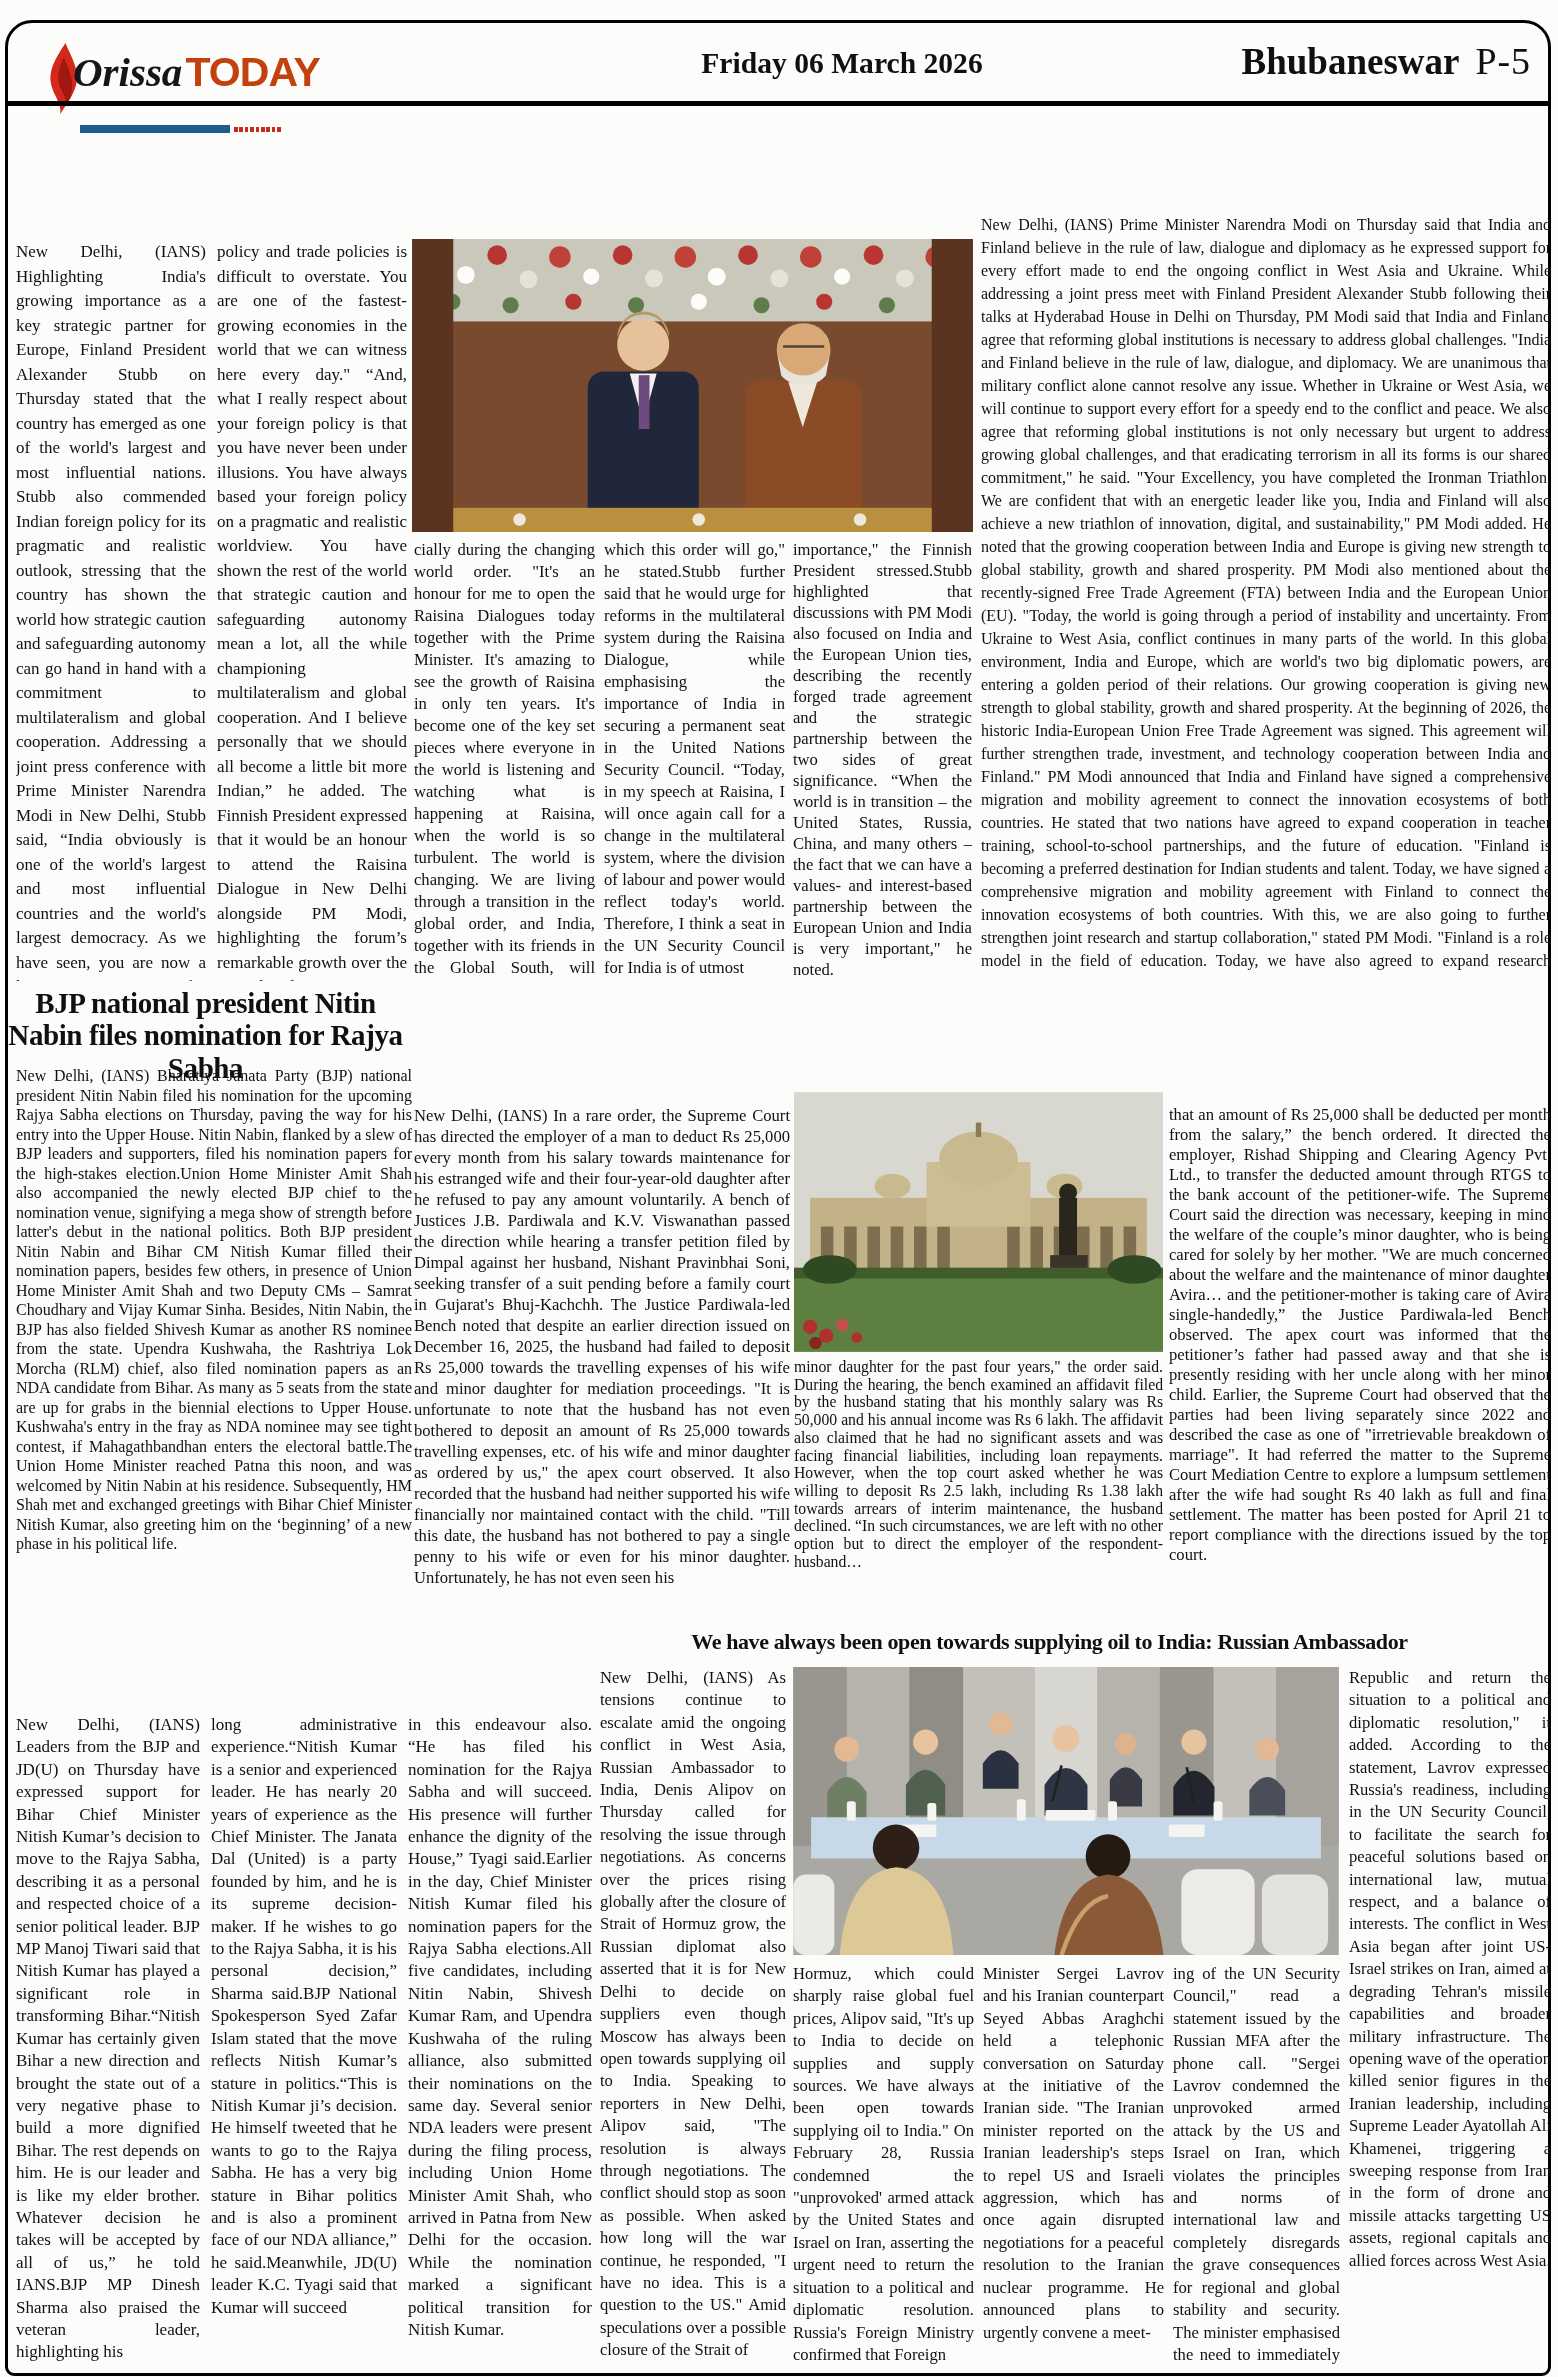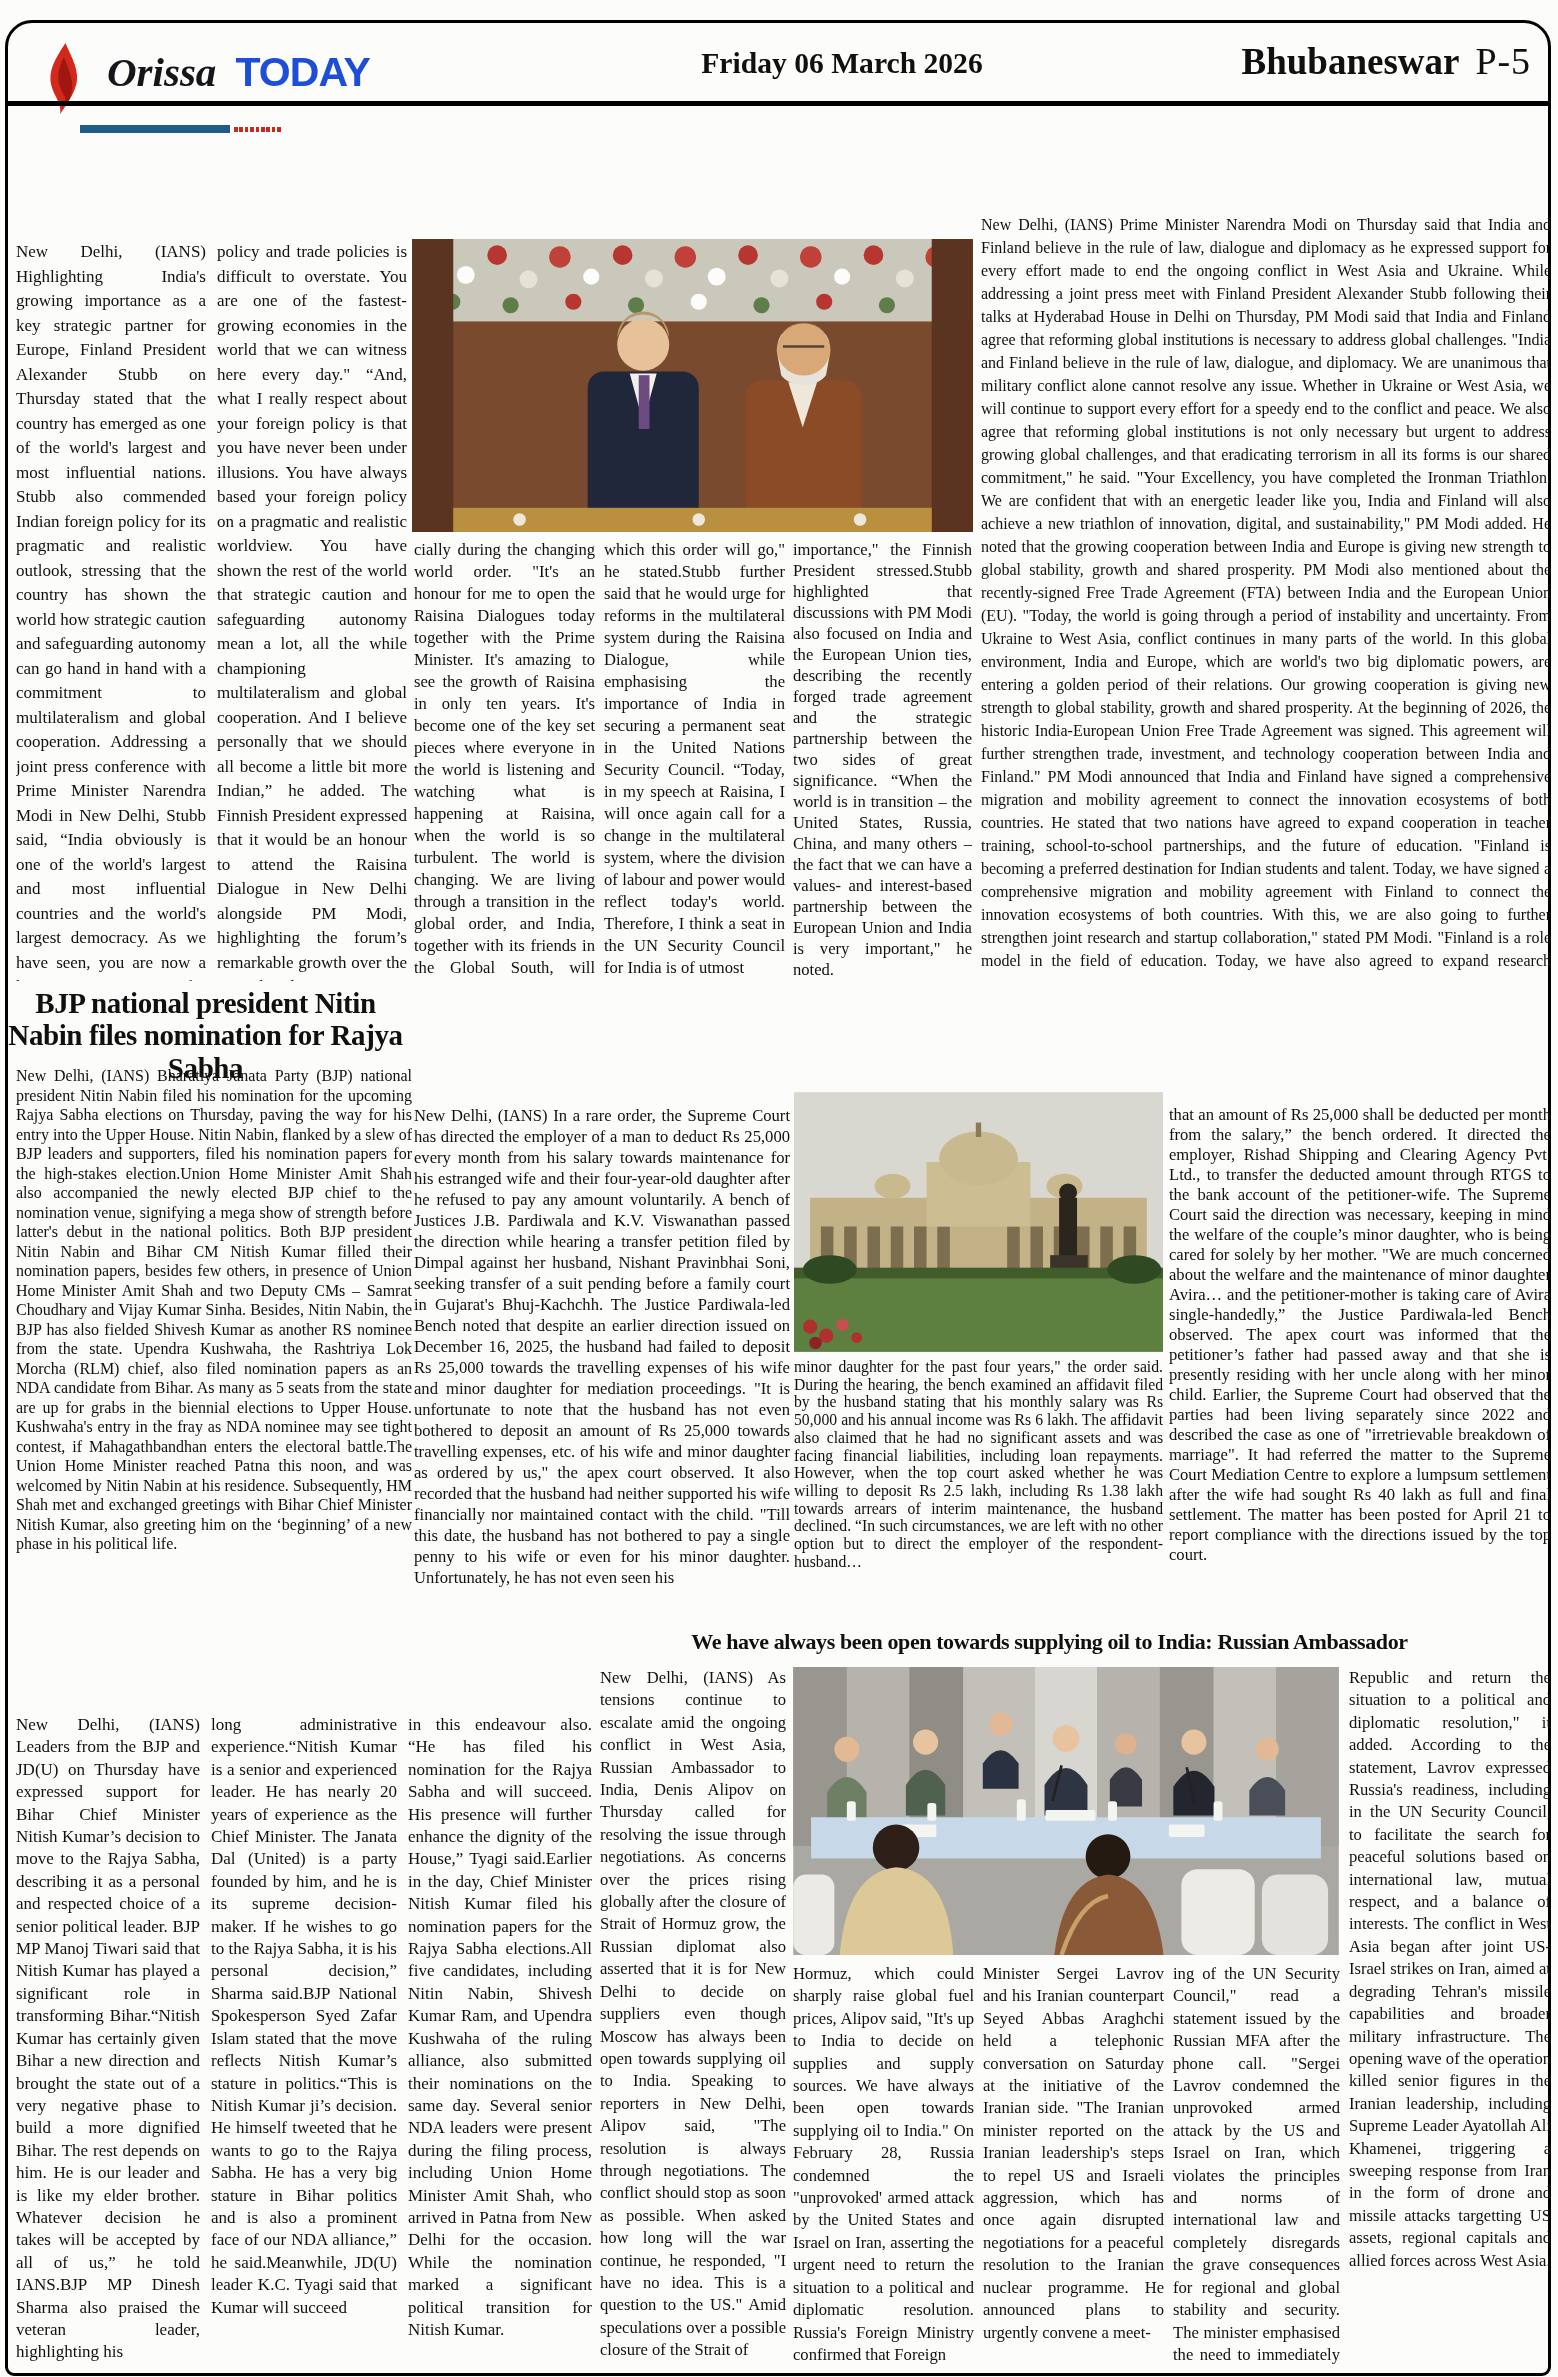--- a/index.html
+++ b/index.html
@@ -5,24 +5,24 @@
   html,body{margin:0;padding:0;background:#d8d8d4;}
   .page{position:relative;width:1558px;height:2377px;background:#fcfcfa;color:#101010;
         font-family:"Liberation Serif","DejaVu Serif",serif;overflow:hidden;}
   .abs{position:absolute;}
   .frame{position:absolute;left:5.4px;top:19.7px;width:1540px;height:2350px;
          border:3.6px solid #000;border-radius:27px 27px 9px 9px;pointer-events:none;}
   .hrule{position:absolute;left:7.2px;width:1544px;height:5.4px;background:#000;}
   .hl{font-weight:bold;text-align:center;line-height:1.12;letter-spacing:-0.4px;
       font-family:"Liberation Serif","DejaVu Serif",serif;}
   .col{overflow:hidden;text-align:justify;}
-  .brand{display:flex;align-items:flex-end;gap:19px;margin-left:34px;}
+  .brand{display:flex;align-items:flex-end;gap:3px;}
   .brand-italic{font-style:italic;font-weight:bold;font-size:41px;color:#15151a;line-height:1;}
   .brand-bold{font-family:"Liberation Sans","DejaVu Sans",sans-serif;font-weight:bold;
-              font-size:41px;letter-spacing:-0.9px;color:#1d4ed8;line-height:1;}
+              font-size:41px;letter-spacing:-0.9px;color:#c2410c;line-height:1;}
   .brand-bar{position:absolute;left:50px;top:86px;width:150px;height:8px;background:#1f5c8b;}
   .brand-tag{position:absolute;left:204px;top:88px;width:47px;height:5.4px;
              background:repeating-linear-gradient(90deg,#c62a1e 0 3.6px,#fff 3.6px 5.4px);}
   .datetxt{font-weight:bold;font-size:29.6px;text-align:center;}
   .citytxt{font-weight:bold;font-size:37px;display:inline;}
   .pagetxt{font-size:38px;display:inline;letter-spacing:0.9px;font-weight:normal;margin-left:12.5px;}
   .photo{display:block;}
 </style>
 </head>
 <body>

